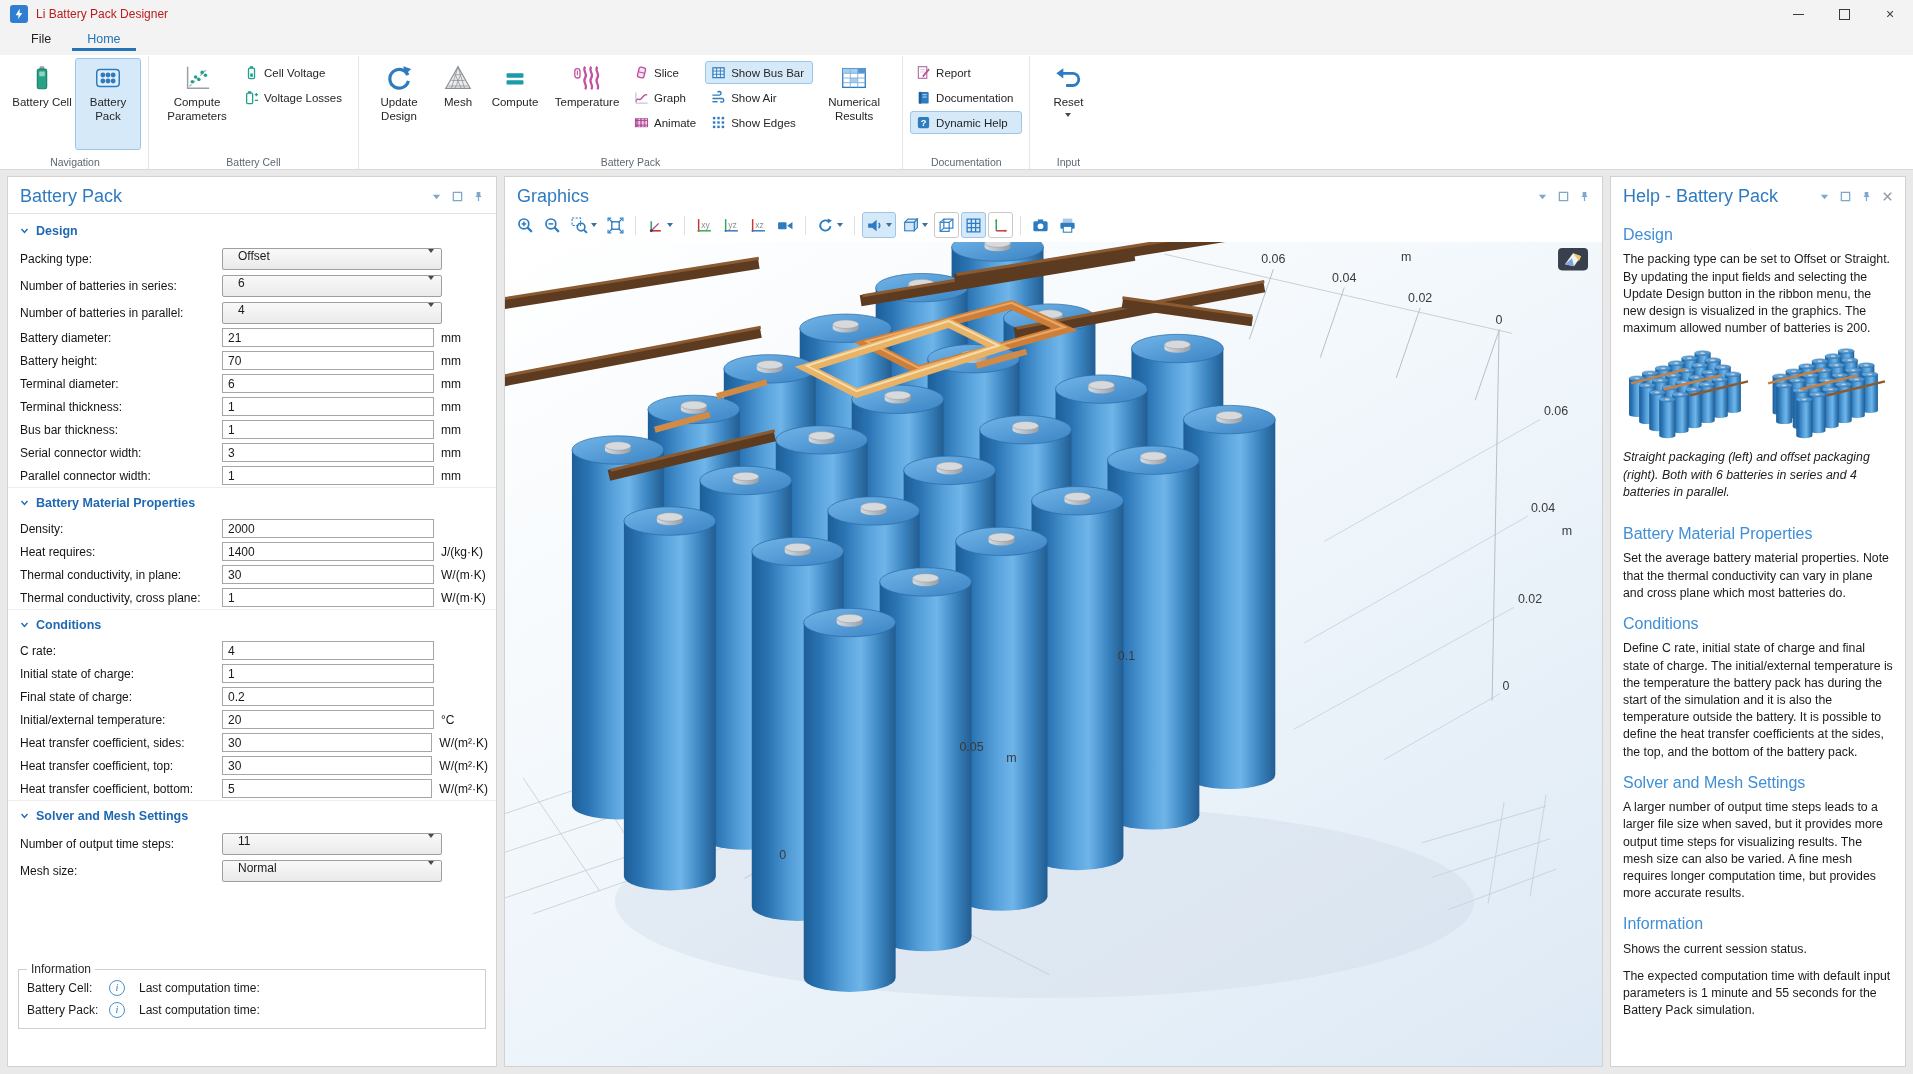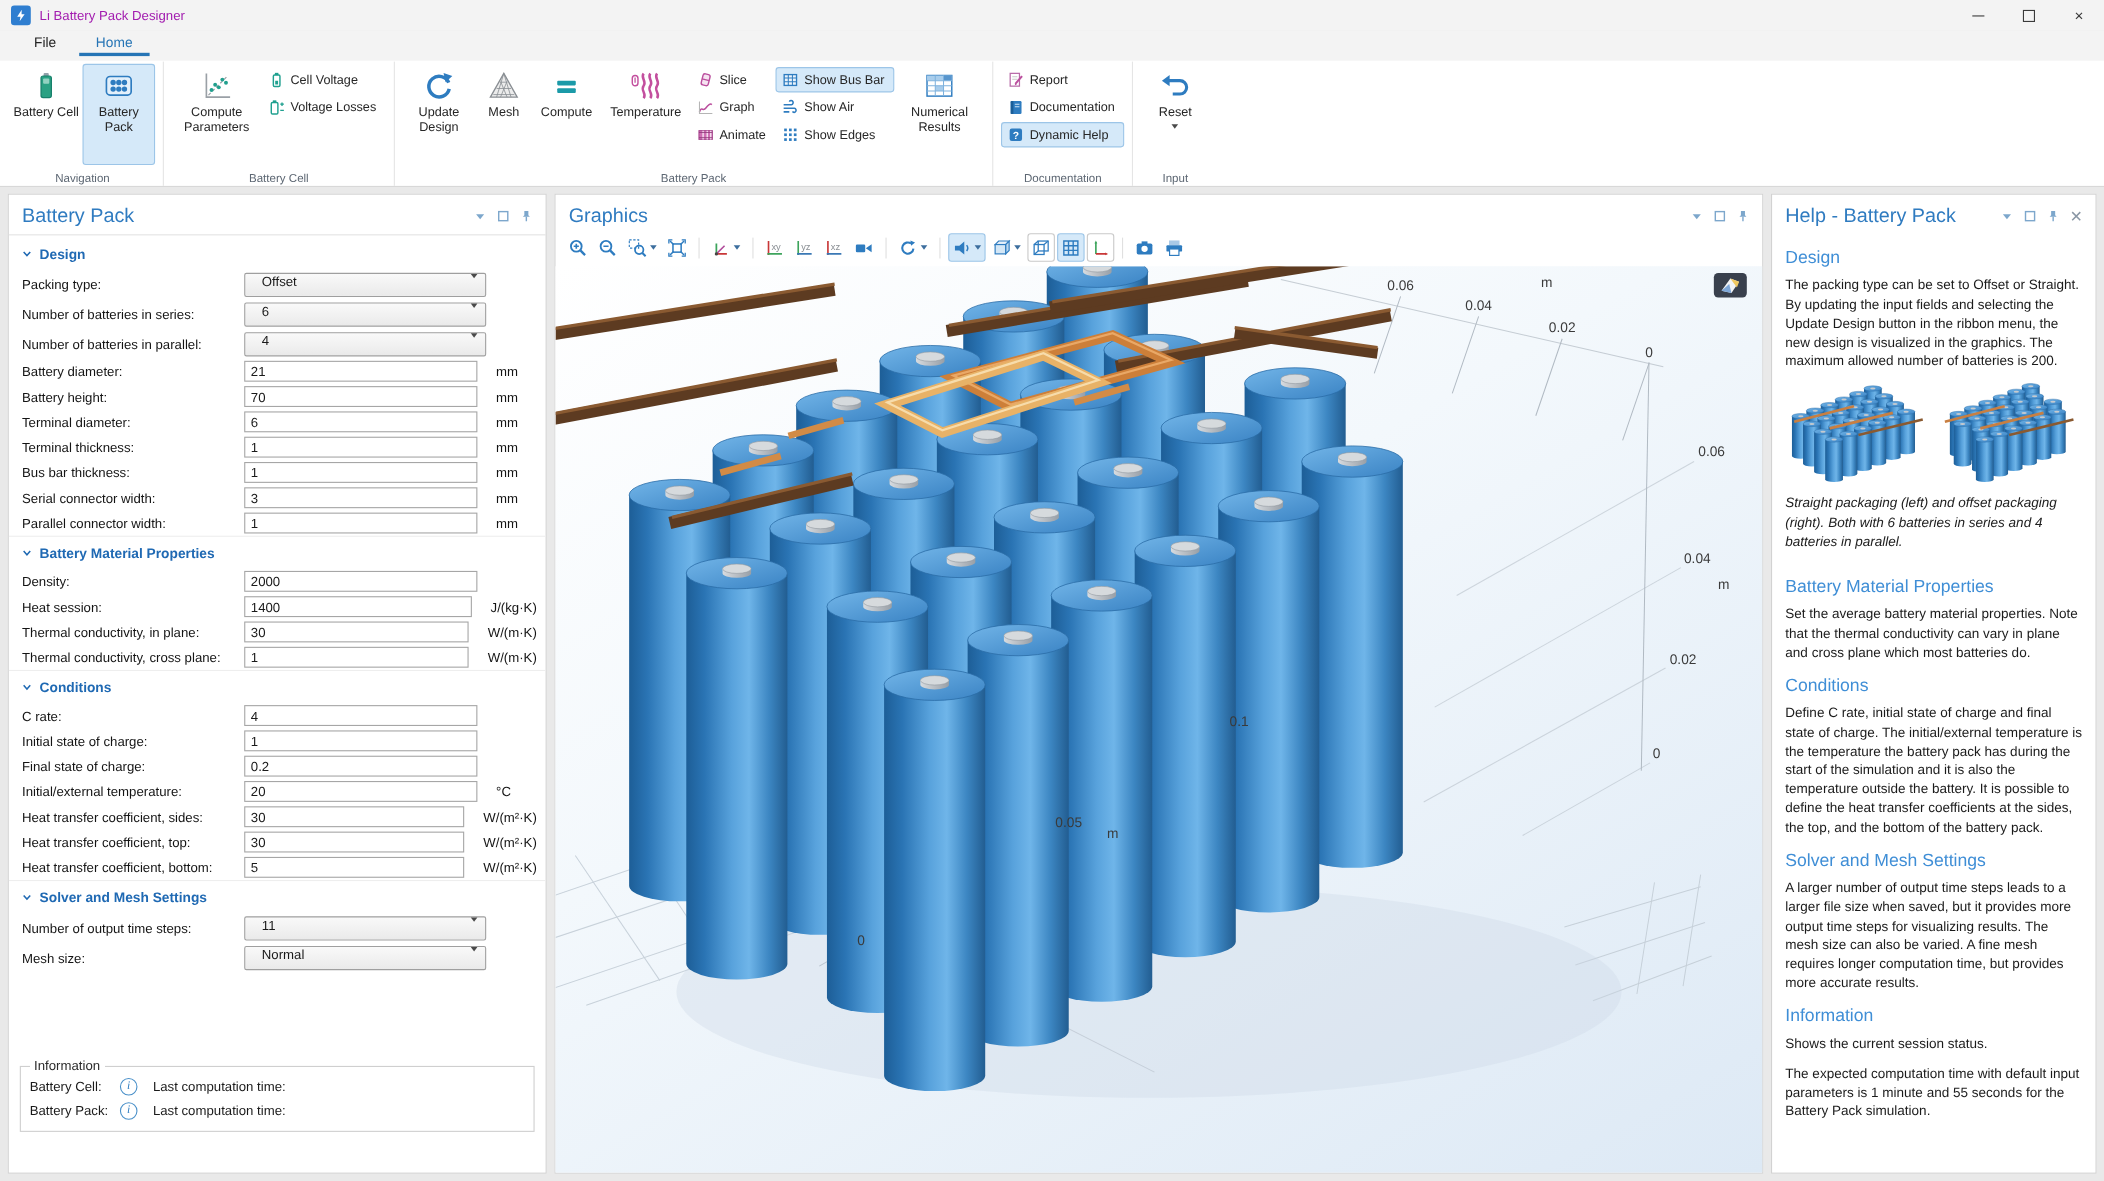--- a/index.html
+++ b/index.html
@@ -1,21 +1,21 @@
 <!DOCTYPE html>
 <html><head>
 <meta charset="utf-8">
 <style>
   html,body{margin:0;padding:0}
   body{width:1913px;height:1074px;overflow:hidden;background:#e9e9e9;
        font-family:"Liberation Sans","DejaVu Sans",sans-serif;color:#1a1a1a}
   
   .titlebar{height:28px;background:#f3f3f3;display:flex;align-items:center;padding-left:10px;gap:8px}
   .appicon{width:18px;height:18px;border-radius:3px;background:#2f7ed0;display:flex;align-items:center;justify-content:center}
-  .apptitle{font-size:12px;color:#a21caf}
+  .apptitle{font-size:12px;color:#b91c1c}
   .win-controls{margin-left:auto;display:flex}
   .wbtn{width:46px;height:28px;display:flex;align-items:center;justify-content:center;color:#3a3a3a;font-size:14px}
   .min-glyph{width:11px;height:1px;background:#3a3a3a;display:inline-block}
   .max-glyph{width:9px;height:9px;border:1px solid #3a3a3a;display:inline-block}
   .menubar{height:27px;background:#f3f3f3;display:flex;align-items:flex-start;padding-left:16px;gap:6px}
   .mtab{font-size:12.5px;padding:4px 15px 5px;color:#222}
   .mtab.active{color:#2574b5;border-bottom:3px solid #2574b5;padding-bottom:2px}
   
   .ribbon{height:113px;background:#fff;border-bottom:1px solid #d8d8d8;display:flex;align-items:stretch;padding:1px 2px 0}
   .rgroup{position:relative;display:flex;align-items:flex-start;padding:2px 7px 15px}
@@ -44,21 +44,21 @@
   
   .fbody{flex:1;overflow:hidden;padding-top:2px}
   .fsection+.fsection{border-top:1px solid #eeeeee}
   .fsec-h{display:flex;align-items:center;gap:7px;padding:8px 12px 7px;color:#1f69b3;font-weight:700;font-size:12.5px}
   .frow{display:flex;align-items:center;height:23px;padding:0 8px 0 12px;font-size:12px}
   .frow.selrow{height:27px}
   .flabel{width:202px;flex:none;color:#141414}
   .ctl-in{width:200px;height:17px;border:1px solid #a6a6a6;background:#fff;display:flex;align-items:center;padding:0 5px;font-size:12px}
   .ctl-sel{width:196px;height:20px;border:1px solid #9f9f9f;border-radius:2px;background:linear-gradient(#f9f9f9,#eaeaea);display:flex;align-items:flex-start;padding:0 7px 0 15px;font-size:12px}
   .ctl-sel .car{margin-left:auto}
-  .funit{margin-left:17px;font-size:12px;color:#141414;white-space:nowrap}
+  .funit{margin-left:7px;font-size:12px;color:#141414;white-space:nowrap}
   fieldset.infobox{margin:78px 10px 8px;border:1px solid #cfcfcf;padding:1px 8px 7px;font-size:12px}
   fieldset.infobox legend{padding:0 4px;font-size:12px;color:#2b2b2b}
   .irow{display:flex;align-items:center;height:22px}
   .ilabel{width:82px;flex:none}
   .iicon{width:14px;height:14px;flex:none;border:1px solid #4a90c9;border-radius:50%;color:#2e7cc0;font-family:"Liberation Serif",serif;font-style:italic;font-size:10.5px;line-height:13px;text-align:center}
   .itext{margin-left:14px}
   
   .gtoolbar{display:flex;align-items:center;gap:2px;padding:1px 8px 4px;flex:none}
   .tbtn{display:flex;align-items:center;height:24px;padding:0 3px;border:1px solid transparent;border-radius:3px;gap:3px}
   .tbtn.boxed{border-color:#c9c9c9}
@@ -606,21 +606,21 @@
               </svg></span>
             <span>Battery Material Properties</span>
           </div>
           <div class="frow">
             <span class="flabel">Density:</span>
             <div class="ctl-in">
               <span>2000</span>
             </div>
           </div>
           <div class="frow">
-            <span class="flabel">Heat session:</span>
+            <span class="flabel">Heat requires:</span>
             <div class="ctl-in">
               <span>1400</span>
             </div>
             <span class="funit">J/(kg·K)</span>
           </div>
           <div class="frow">
             <span class="flabel">Thermal conductivity, in plane:</span>
             <div class="ctl-in">
               <span>30</span>
             </div>

